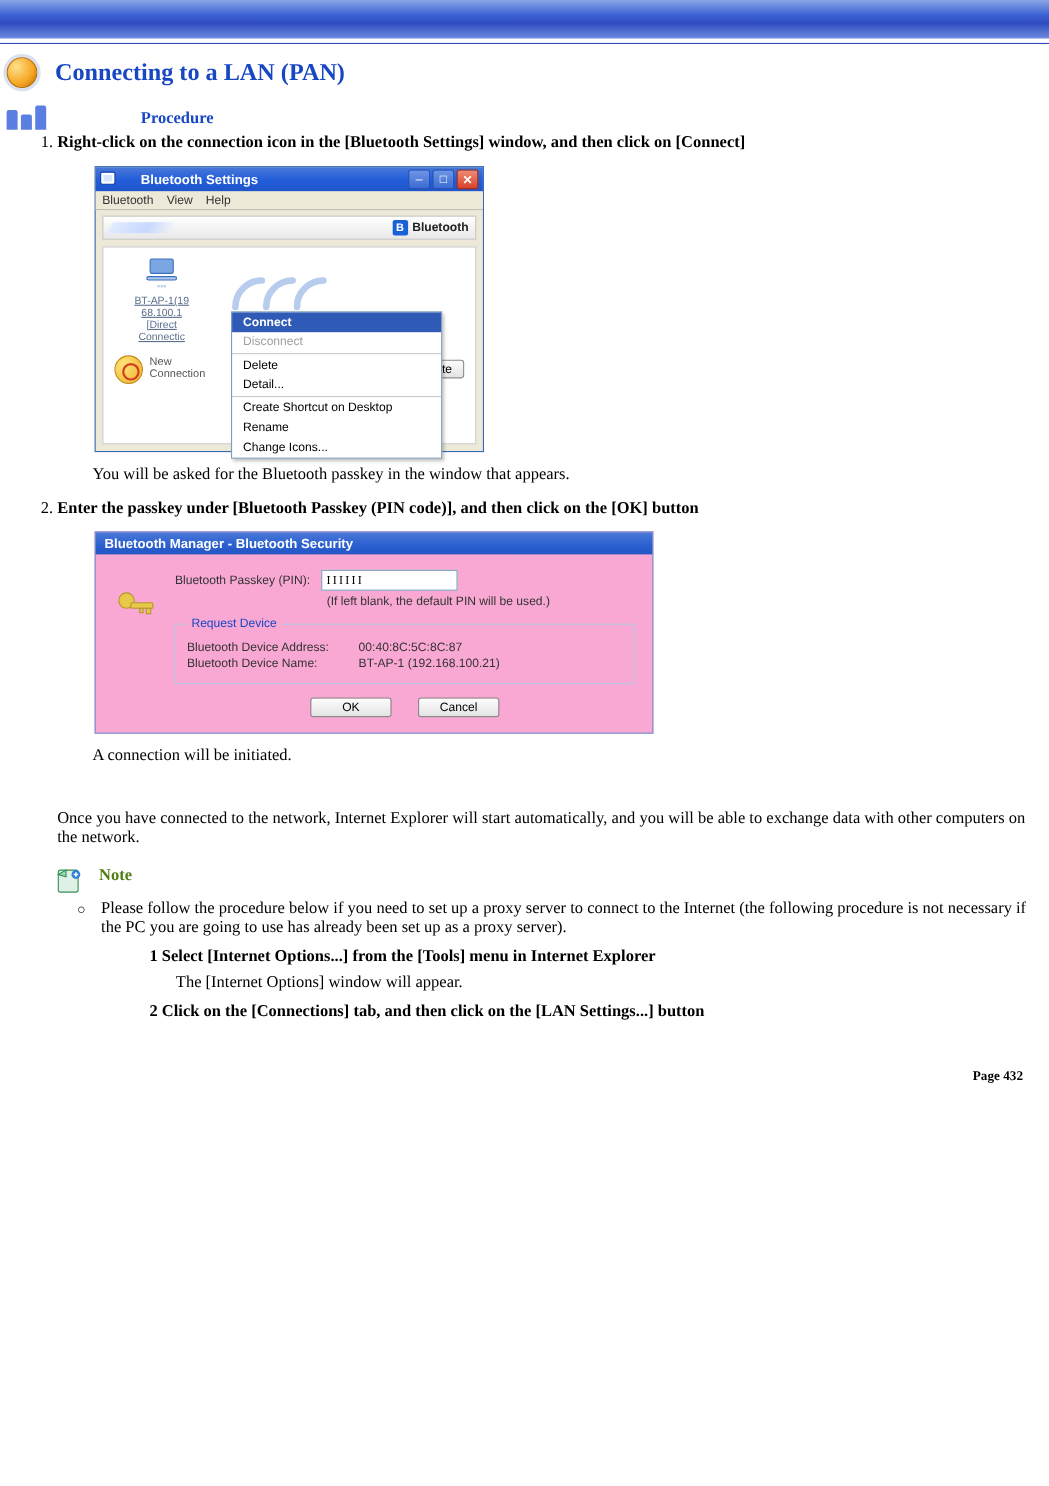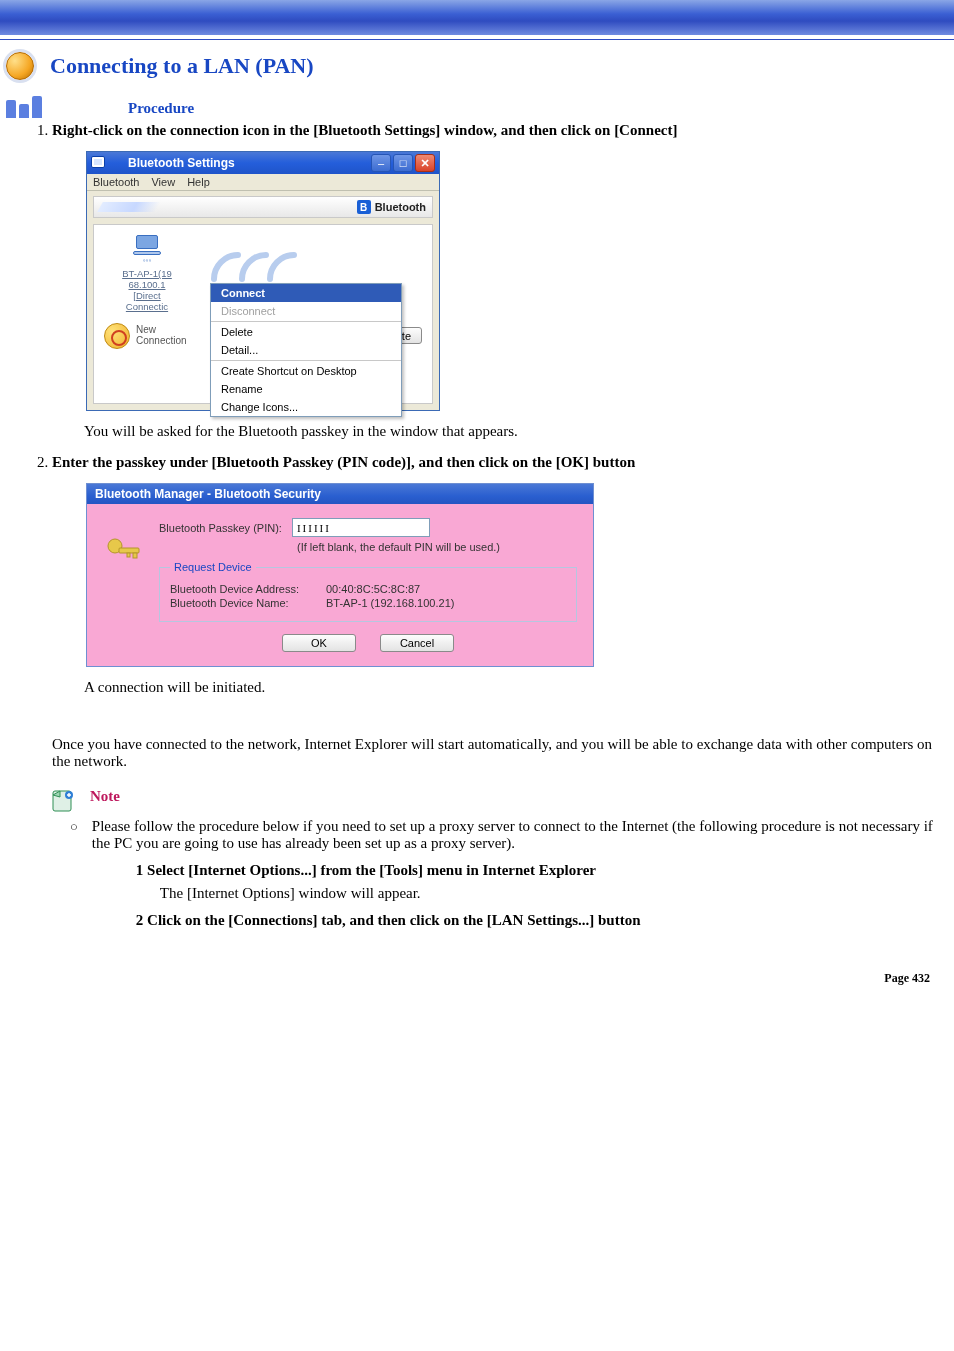--- a/index.html
+++ b/index.html
@@ -89,33 +89,33 @@
 
   
   .dlg{ width:508px; margin:12px 0 0 34px; border:1px solid #6e8fd2; background:#f9a8d4; font-family:Tahoma,Verdana,sans-serif; font-size:11px;}
   .dlg .dtitle{ background:linear-gradient(to bottom,#4a78d6,#2a5fd0 60%,#2455c2); color:#fff; font-weight:bold; padding:3px 8px; font-size:12px;}
   .dlg-body{ padding:14px 16px 14px 16px; display:flex; gap:16px;}
   .key-icon{width:40px;height:40px;margin-top:14px;position:relative;}
   .key-icon svg{width:40px;height:40px;}
   .dlg-main{flex:1;}
   .row{display:flex; align-items:center; gap:10px; margin-bottom:4px;}
   .row label{color:#333;}
-  .pin-input{width:138px;height:19px;border:1px solid #7f9db9;background:#fff;padding:0 4px;font-family:Tahoma;font-size:11px;letter-spacing:2px;}
+  .pin-input{width:124px;height:19px;border:1px solid #7f9db9;background:#fff;padding:0 4px;font-family:Tahoma;font-size:11px;letter-spacing:2px;}
   .hint{font-size:11px;color:#333;margin-left:138px;margin-bottom:8px;}
   fieldset.req{border:1px solid #b6c6e0;padding:8px 10px 10px 10px;margin:0;}
   fieldset.req legend{color:#1847c3;font-size:11px;padding:0 4px;}
   .kv{display:flex;gap:10px;font-size:11px;color:#333;margin:2px 0;}
   .kv .k{width:146px;}
   .dlg-btns{display:flex;justify-content:center;gap:24px;margin-top:12px;}
   .dbtn{min-width:74px;padding:2px 12px;border:1px solid #8a8a8a;background:linear-gradient(#fdfdfd,#e3e3e3);border-radius:3px;font-size:11px;cursor:pointer;text-align:center;}
 
   
   .note-row{display:flex;align-items:flex-start;gap:14px;margin:18px 0 0 50px;}
   .note-icon{width:26px;height:26px;}
-  .note-title{font-family:"Times New Roman",serif;font-weight:bold;color:#be185d;font-size:15px;}
+  .note-title{font-family:"Times New Roman",serif;font-weight:bold;color:#4d7c0f;font-size:15px;}
   ul.note-list{list-style:none;margin:4px 0 0 70px;padding:0;}
   ul.note-list>li{display:flex;gap:14px;align-items:flex-start;}
   .circ{font-family:"Times New Roman",serif;font-size:13px;line-height:1.4;}
   .sub-steps{margin:10px 0 0 44px;}
   .sub-steps .sh{font-family:"Times New Roman",serif;font-weight:bold;font-size:15px;margin:6px 0;}
   .sub-steps .sd{font-family:"Times New Roman",serif;font-size:15px;margin:6px 0 10px 24px;}
 
   .pageno{ text-align:right; font-family:"Times New Roman",serif; font-weight:bold; font-size:12px; padding:36px 24px 0 0;}
 </style>
 </head>

